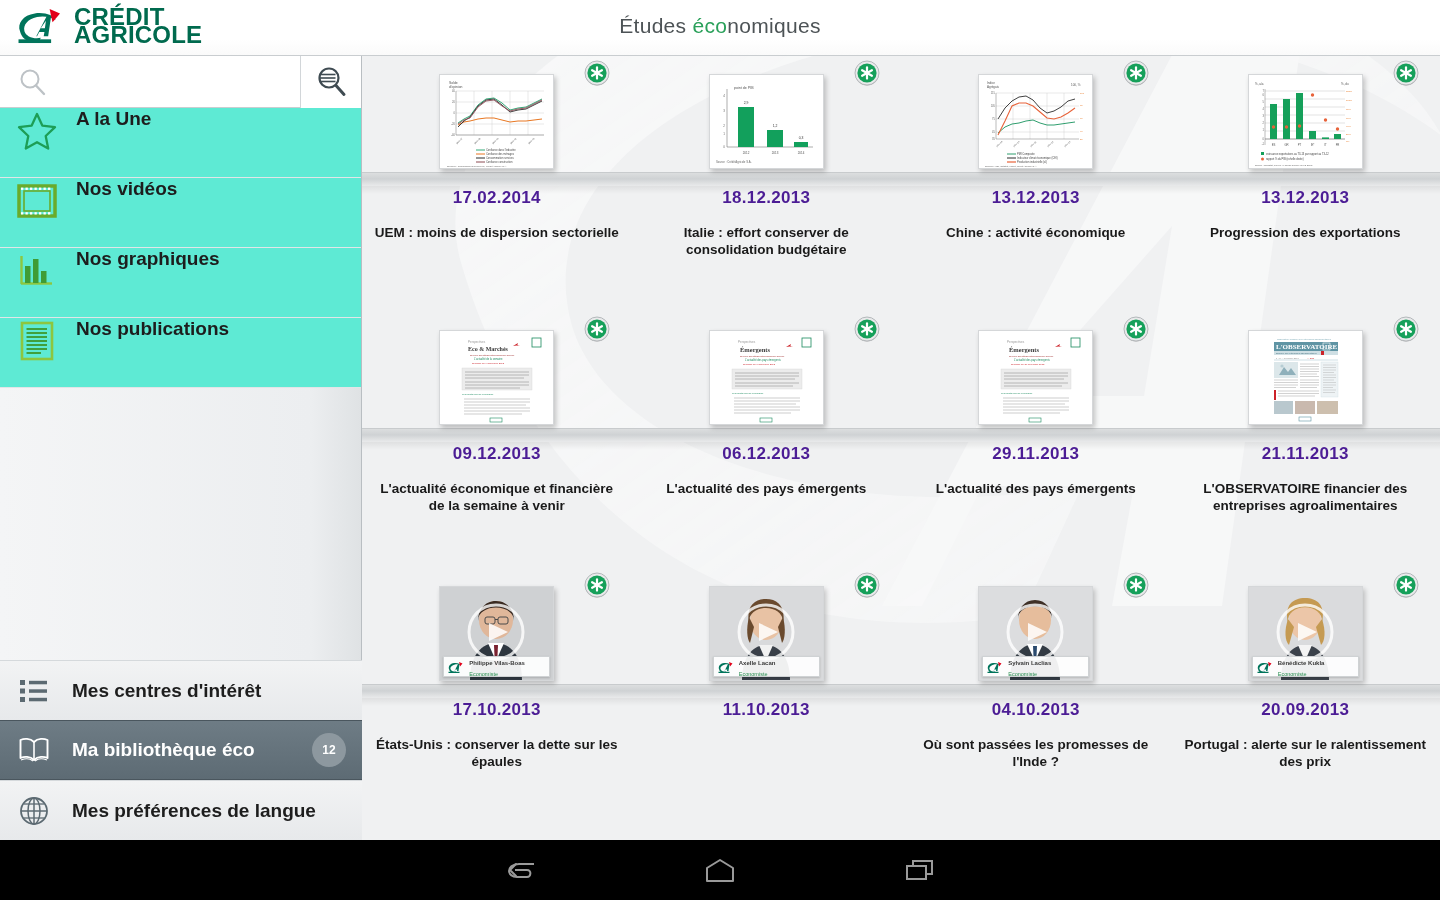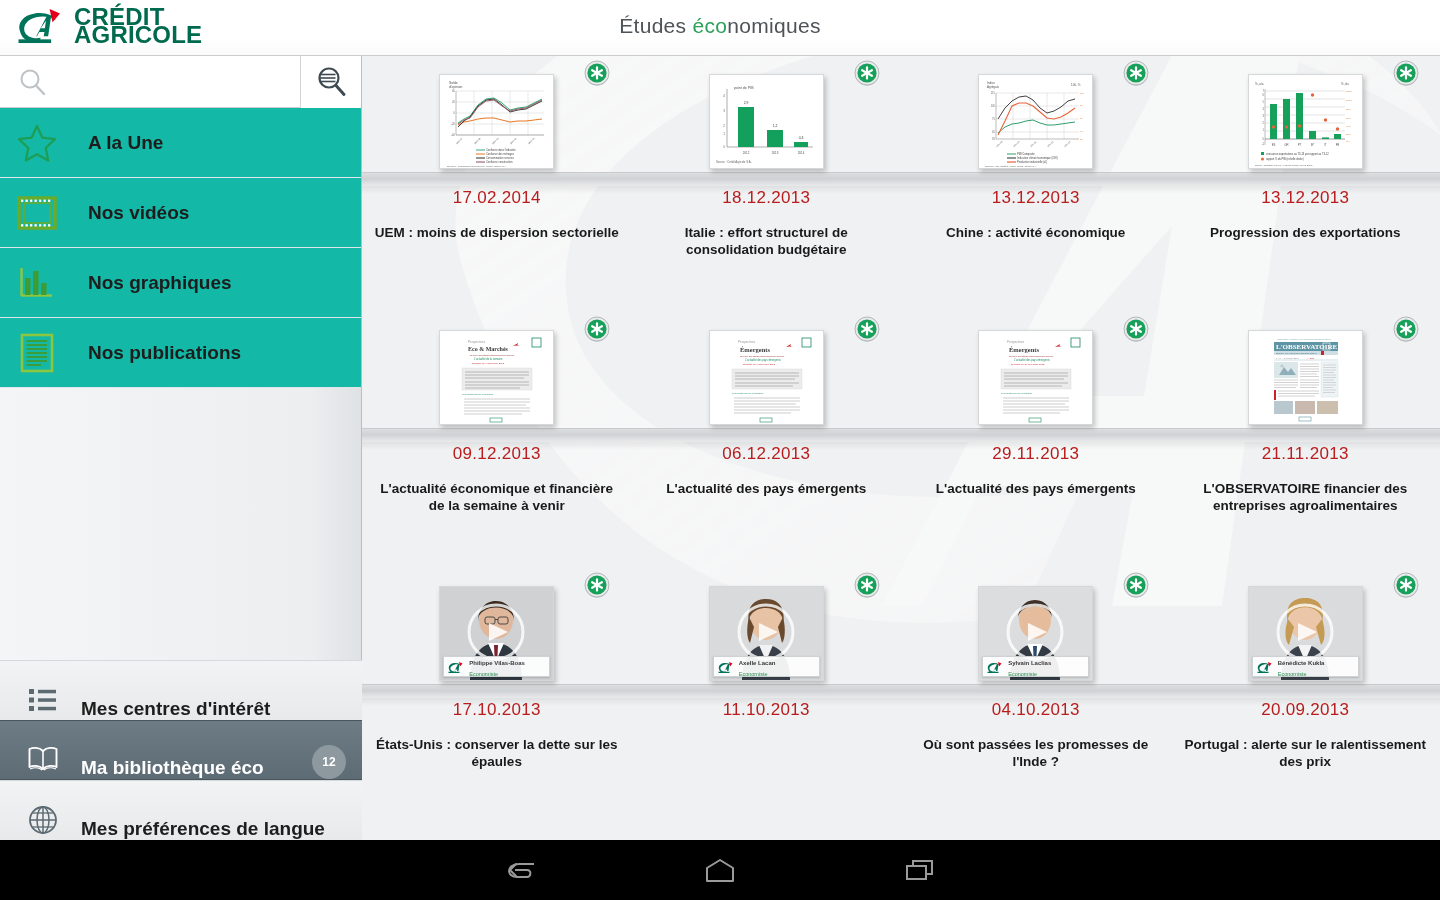--- a/index.html
+++ b/index.html
@@ -60,38 +60,38 @@
     background: transparent; font-family: "Liberation Sans", sans-serif;
   }
   .search-glass { position: absolute; left: 18px; top: 12px; }
   .search-adv {
     width: 60px; height: 52px; display: flex;
     align-items: center; justify-content: center; background: #ffffff;
   }
 
   .nav-list { background: #ffffff; }
   .nav-item {
-    height: 70px; display: flex; align-items: center;
+    height: 70px; display: flex; align-items: flex-start;
     padding-left: 14px; border-bottom: 1px solid #e2e5e7;
-    background: #14b8a6; cursor: pointer; gap: 12px;
+    background: #5eead4; cursor: pointer;
   }
   .nav-item .ico {
     width: 46px; height: 46px; display: flex;
     align-items: center; justify-content: center; flex: 0 0 46px;
   }
   .nav-item .label {
     margin-left: 16px; font-size: 19px; color: #1d1d1d; font-weight: bold;
   }
 
   .nav-bottom {
     position: absolute; left: 0; bottom: 0; width: 362px;
   }
   .nav-item-b {
-    height: 60px; display: flex; align-items: flex-end;
-    padding-left: 23px; cursor: pointer;
+    height: 60px; display: flex; align-items: center;
+    padding-left: 14px; cursor: pointer;
     background: linear-gradient(to bottom, #f2f3f4 0%, #e7e9eb 100%);
     border-top: 1px solid #d5d9dc;
   }
   .nav-item-b .ico {
     width: 40px; height: 40px; display: flex;
     align-items: center; justify-content: center; flex: 0 0 40px;
   }
   .nav-item-b .label {
     margin-left: 18px; font-size: 19px; color: #1d1d1d; font-weight: bold;
   }
@@ -153,21 +153,21 @@
   .thumb svg { display: block; }
   .star-badge {
     position: absolute; right: -58px; top: -16px;
     width: 30px; height: 30px; z-index: 5;
   }
   .card-meta {
     position: absolute; top: 132px; left: 0; width: 269.5px;
     text-align: center; padding: 0 10px;
   }
   .card-date {
-    font-size: 17px; font-weight: normal; color: #b91c1c;
+    font-size: 17px; font-weight: bold; color: #4c1d95;
     letter-spacing: .3px;
   }
   .card-title {
     margin-top: 16px; font-size: 13.5px; font-weight: bold;
     color: #1a1a1a; line-height: 17px;
   }
 
   
   .vid-caption {
     position: absolute; left: 3px; bottom: 3px; right: 3px; height: 21px;
@@ -475,21 +475,21 @@
               <circle cx="15" cy="15" r="9.6" fill="#16a05a"></circle>
               <g stroke="#ffffff" stroke-width="2.2" stroke-linecap="round">
                 <line x1="15" y1="9.4" x2="15" y2="20.6"></line>
                 <line x1="10.1" y1="12.2" x2="19.9" y2="17.8"></line>
                 <line x1="10.1" y1="17.8" x2="19.9" y2="12.2"></line>
               </g>
             </svg>
           </div>
           <div class="card-meta">
             <div class="card-date">18.12.2013</div>
-            <div class="card-title">Italie : effort structurel de consolidation budgétaire</div>
+            <div class="card-title">Italie : effort conserver de consolidation budgétaire</div>
           </div>
         </div>
 
         <div class="card">
           <div class="thumb-wrap">
             <div class="thumb">
               <svg width="113" height="93" viewBox="0 0 113 93">
                 <rect width="113" height="93" fill="#fff"></rect>
                 <text x="8" y="9" font-size="3" fill="#555" font-family="sans-serif">Indice</text>
                 <text x="8" y="13" font-size="3" fill="#555" font-family="sans-serif">Agrégats</text>

